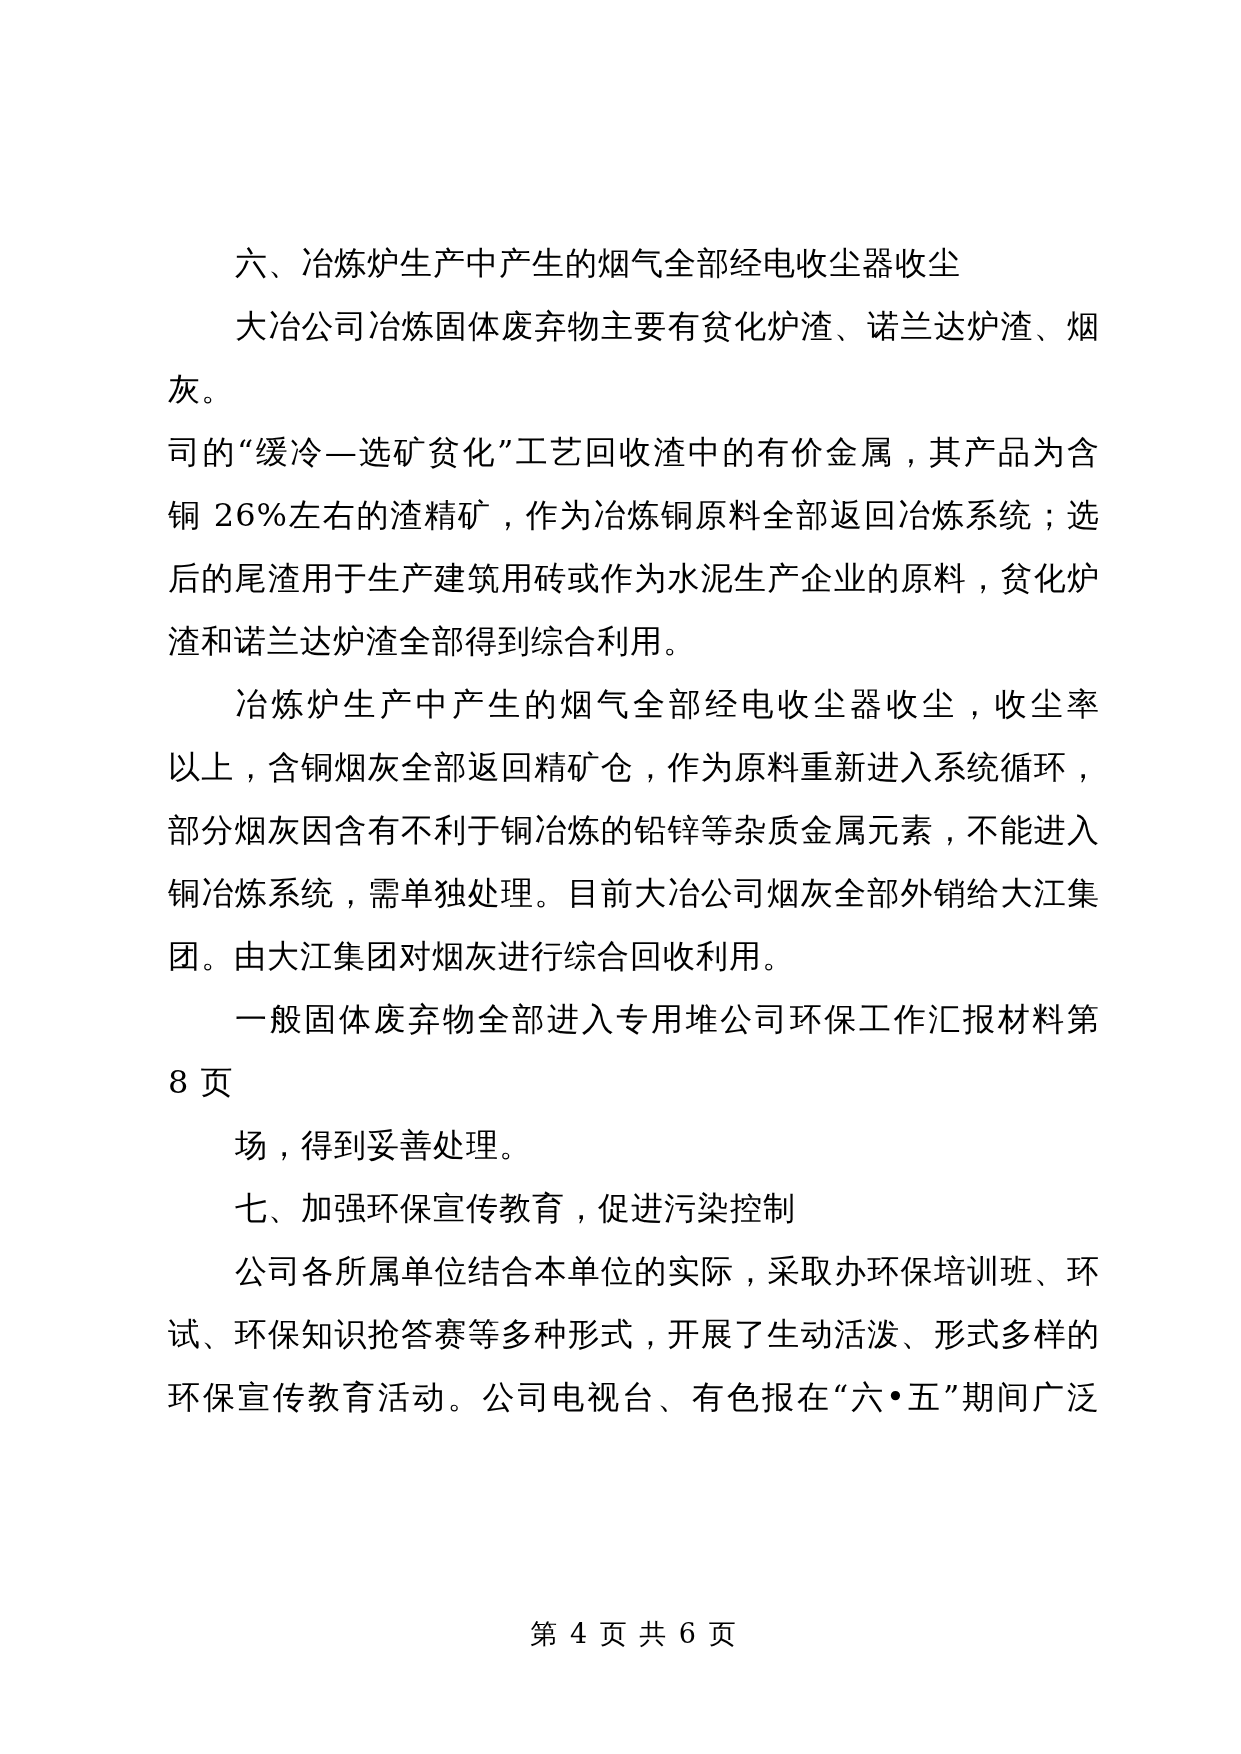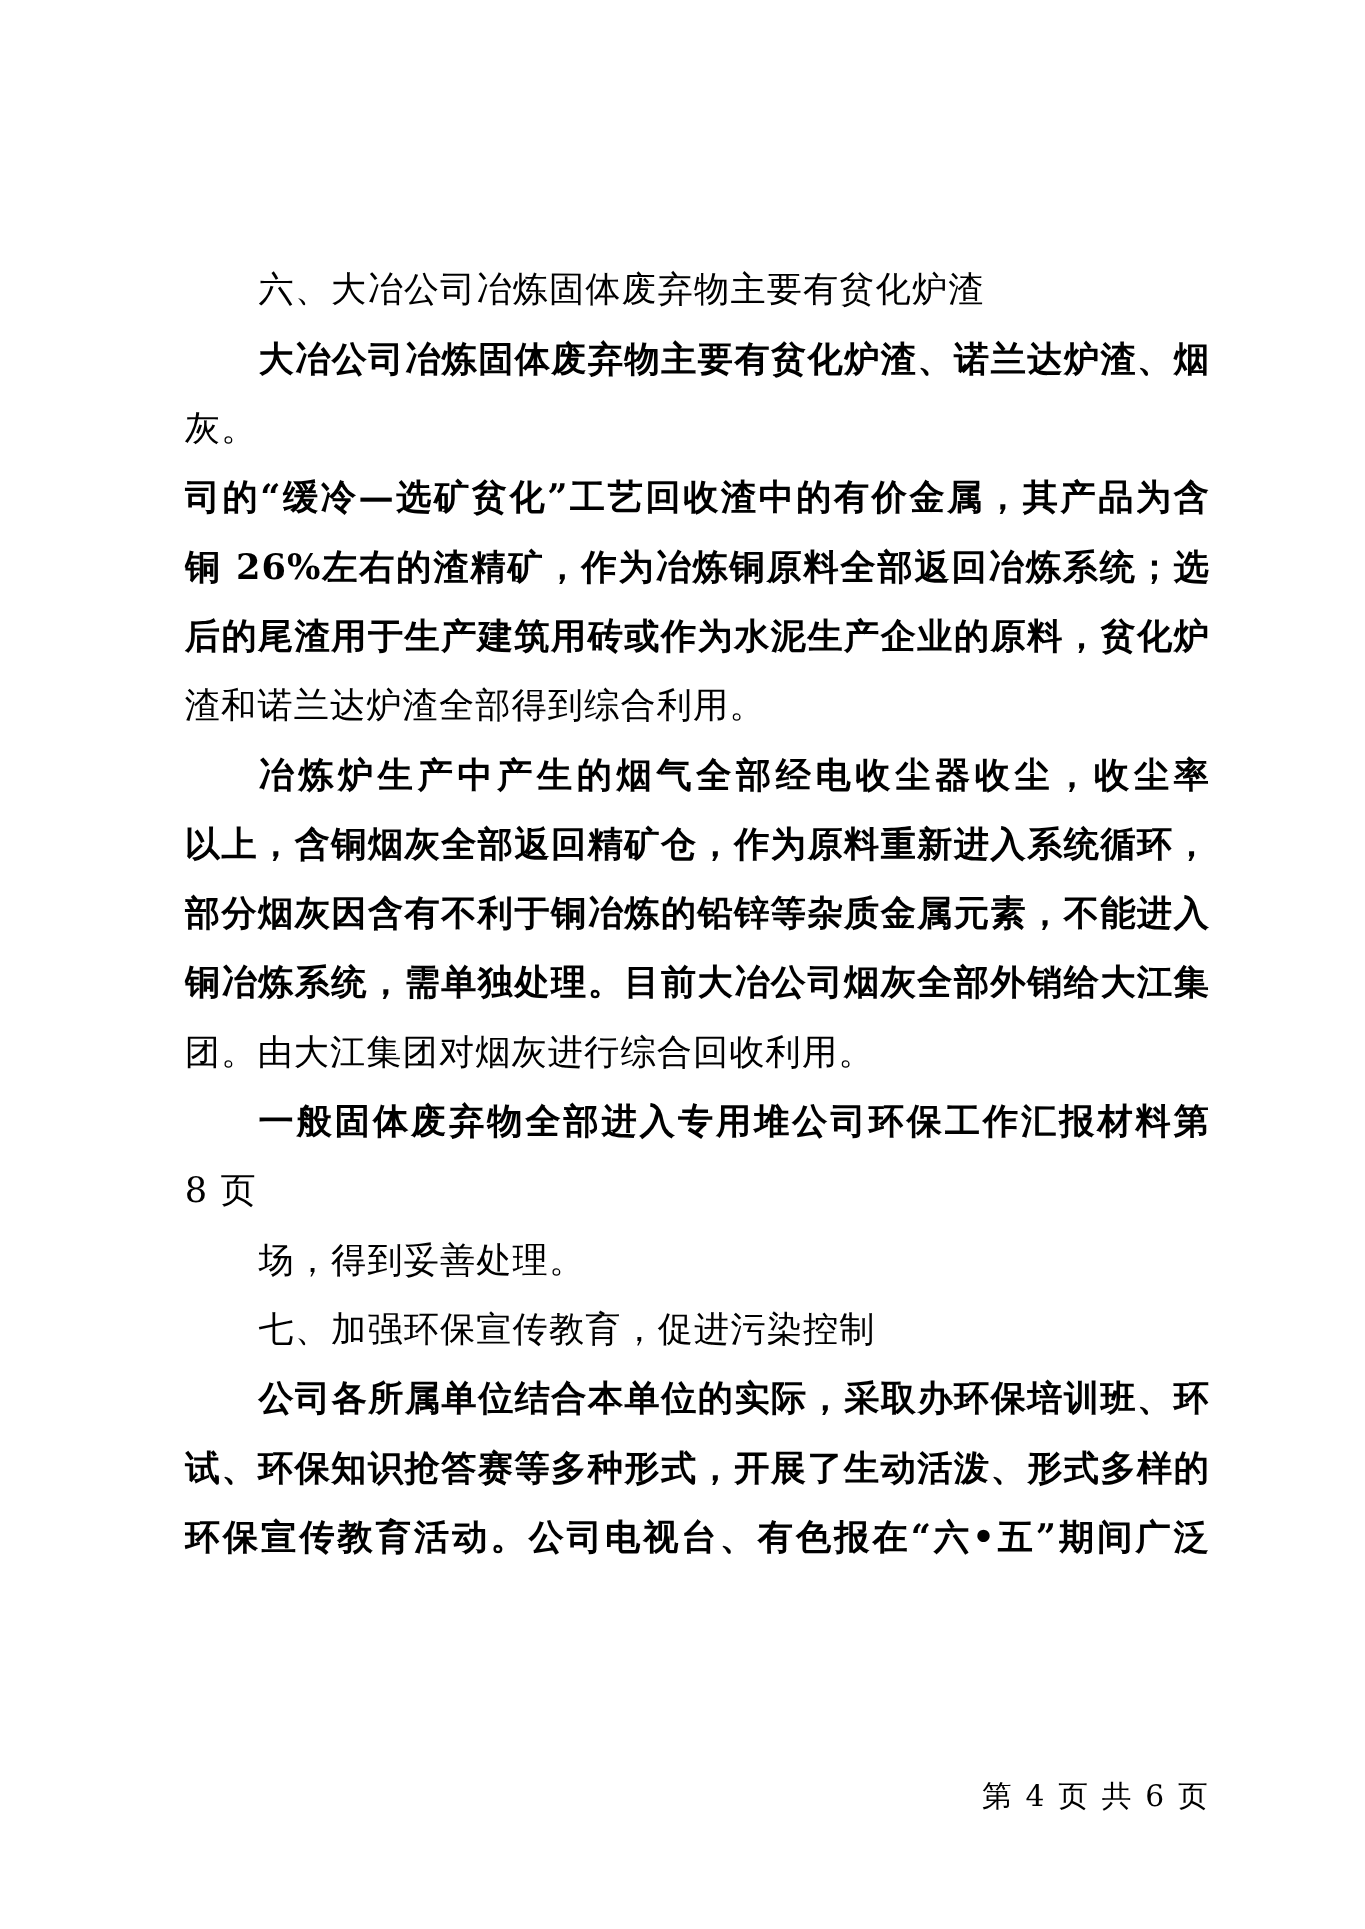--- a/index.html
+++ b/index.html
@@ -29,43 +29,42 @@
     letter-spacing: 1px;
     white-space: nowrap;
     text-align: left;
     color: #000000;
   }
   .line.justify {
     white-space: normal;
     overflow: hidden;
     text-align: justify;
     text-align-last: justify;
-    font-weight: bold;
   }
   .line.indent {
     padding-left: 67px;
   }
   .footer {
     position: absolute;
     left: 168px;
     top: 1613px;
     width: 932px;
-    text-align: right;
+    text-align: center;
     font-size: 27px;
     line-height: 42px;
     letter-spacing: 2px;
     color: #000000;
   }
 </style>
 </head>
 <body>
 
 <div class="page">
   <div class="content">
-    <div class="line indent">六、大冶公司冶炼固体废弃物主要有贫化炉渣</div>
+    <div class="line indent">六、冶炼炉生产中产生的烟气全部经电收尘器收尘</div>
     <div class="line indent justify">大冶公司冶炼固体废弃物主要有贫化炉渣、诺兰达炉渣、烟</div>
     <div class="line">灰。</div>
     <div class="line justify">司的“缓冷—选矿贫化”工艺回收渣中的有价金属，其产品为含</div>
     <div class="line justify">铜 26%左右的渣精矿，作为冶炼铜原料全部返回冶炼系统；选矿</div>
     <div class="line justify">后的尾渣用于生产建筑用砖或作为水泥生产企业的原料，贫化炉</div>
     <div class="line">渣和诺兰达炉渣全部得到综合利用。</div>
     <div class="line indent justify">冶炼炉生产中产生的烟气全部经电收尘器收尘，收尘率 95%</div>
     <div class="line justify">以上，含铜烟灰全部返回精矿仓，作为原料重新进入系统循环，</div>
     <div class="line justify">部分烟灰因含有不利于铜冶炼的铅锌等杂质金属元素，不能进入</div>
     <div class="line justify">铜冶炼系统，需单独处理。目前大冶公司烟灰全部外销给大江集</div>

